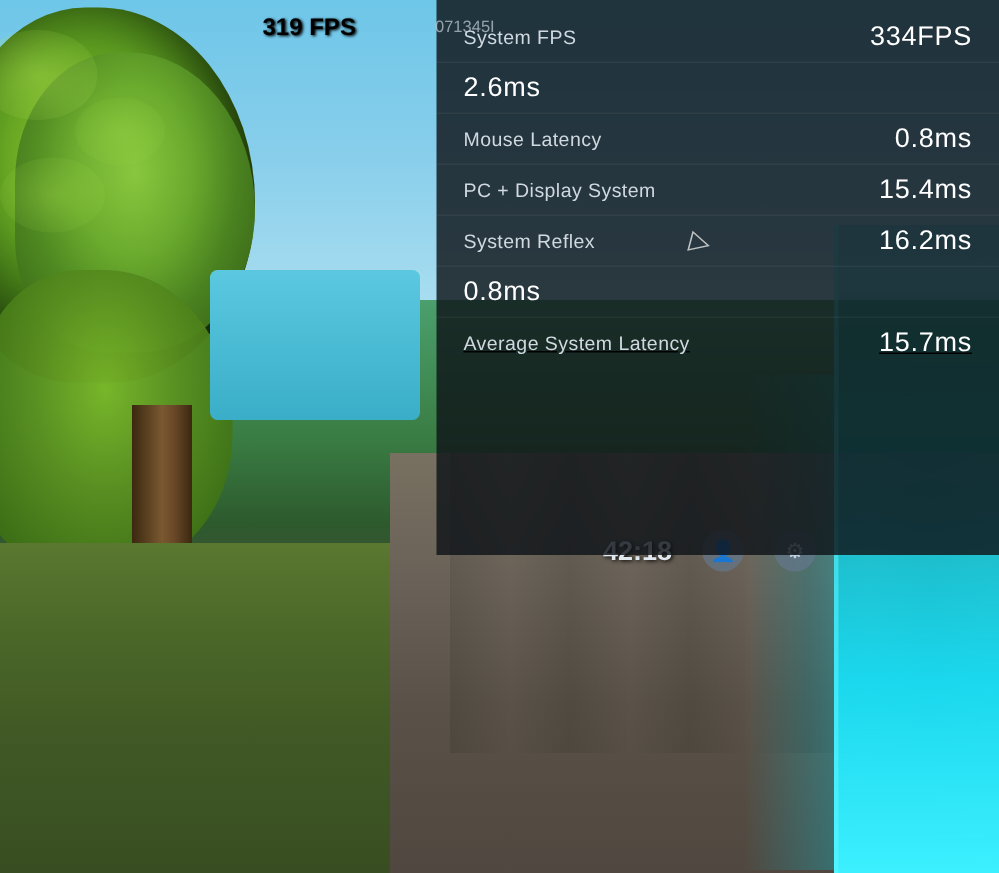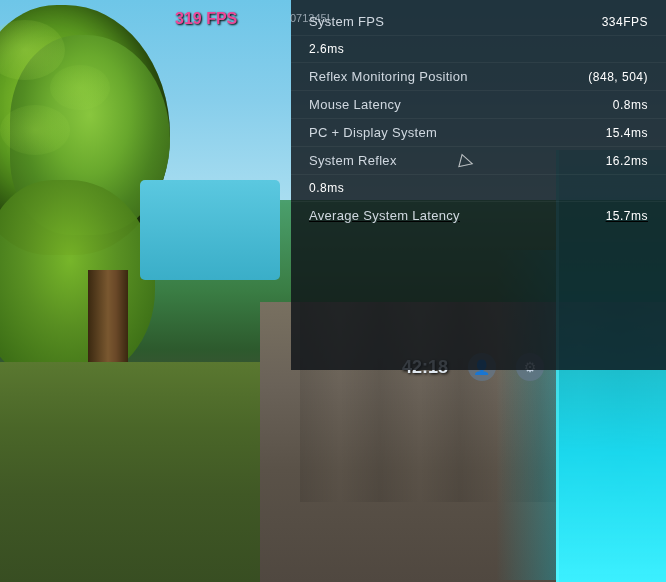--- a/index.html
+++ b/index.html
@@ -18,21 +18,21 @@
       inset: 0;
       background: linear-gradient(180deg, #87CEEB 0%, #6ab8d4 20%, #4a9e6b 35%, #3a7d44 50%, #2d5a2d 60%, #4a4a3a 70%, #5a5248 80%, #6b6055 100%);
       overflow: hidden;
     }
 
     
     .fps-counter {
       position: absolute;
       top: 10px;
       left: 175px;
-      color: #ec4899;
+      color: #000000;
       font-size: 16px;
       font-weight: bold;
       text-shadow: 1px 1px 2px black;
       z-index: 10;
     }
 
     
     .overlay-panel {
       position: absolute;
       top: 0;
@@ -62,21 +62,21 @@
 
     .stat-label {
       color: #d0d8e0;
       font-size: 13px;
       font-weight: 400;
       letter-spacing: 0.3px;
     }
 
     .stat-value {
       color: #ffffff;
-      font-size: 12px;
+      font-size: 18px;
       font-weight: 500;
       letter-spacing: 0.5px;
     }
 
     
     .bottom-bar {
       position: absolute;
       bottom: 195px;
       left: 280px;
       right: 0;
@@ -177,24 +177,20 @@
   <div class="overlay-panel-inner" id="stats-container">
 
   <div class="stat-row">
         <span class="stat-label">System FPS</span>
         <span class="stat-value">334FPS</span>
       </div>
       <div class="stat-row">
         <span class="stat-value">2.6ms</span>
       </div>
       <div class="stat-row">
-        <span class="stat-label">Reflex Monitoring Position</span>
-        <span class="stat-value">(848, 504)</span>
-      </div>
-      <div class="stat-row">
         <span class="stat-label">Mouse Latency</span>
         <span class="stat-value">0.8ms</span>
       </div>
       <div class="stat-row">
         <span class="stat-label">PC + Display System</span>
         <span class="stat-value">15.4ms</span>
       </div>
       <div class="stat-row">
         <span class="stat-label">System Reflex</span>
         <span class="stat-value">16.2ms</span>

